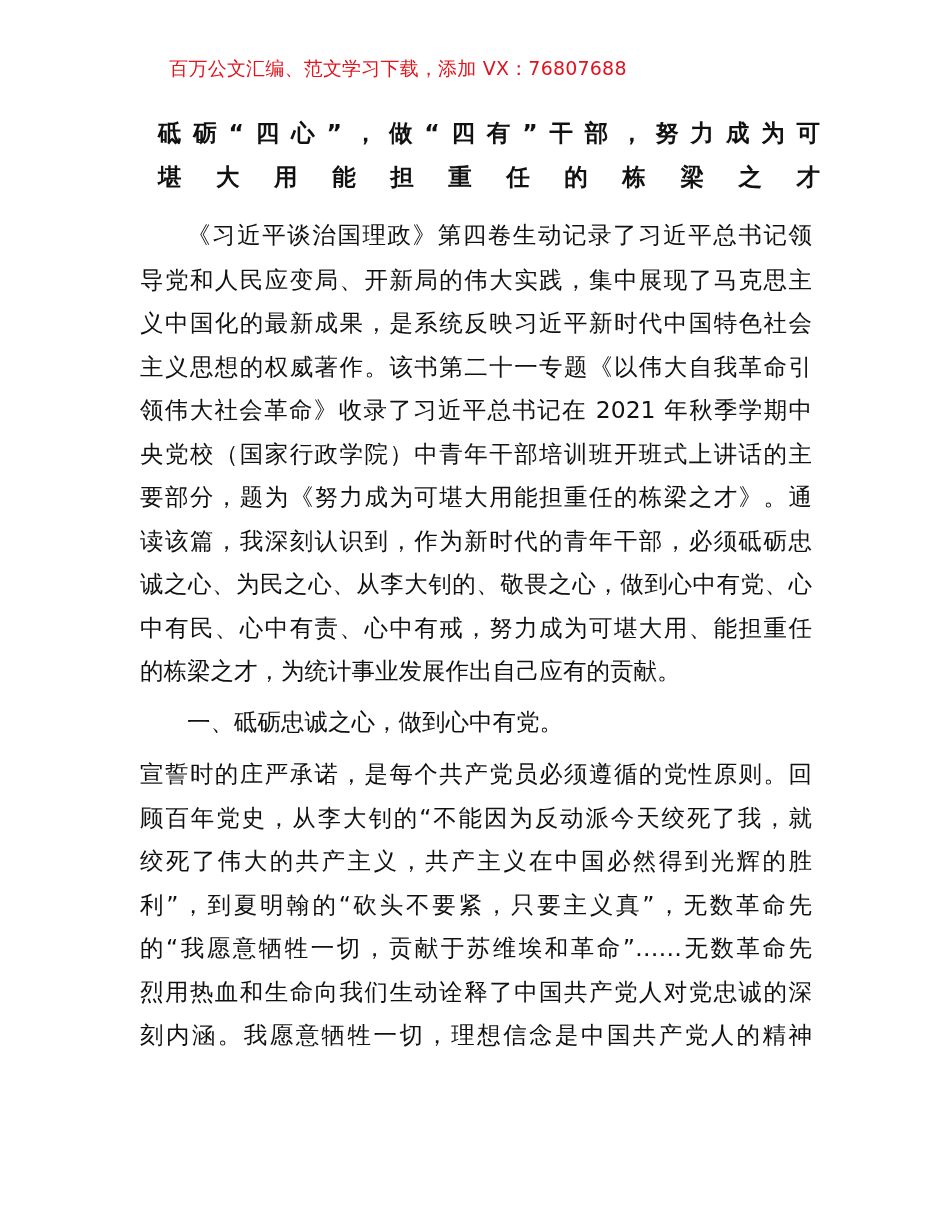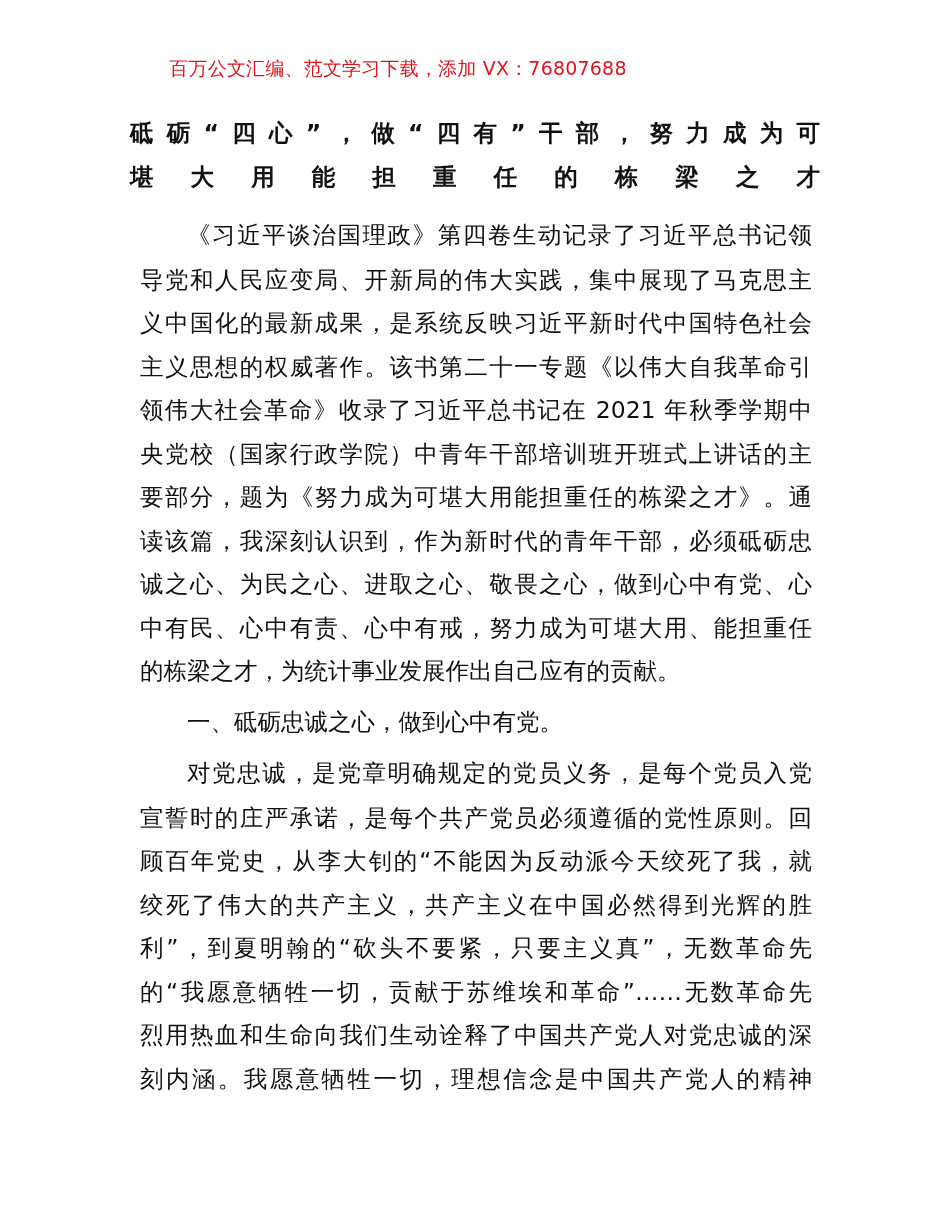--- a/index.html
+++ b/index.html
@@ -2,21 +2,21 @@
 <html><head>
 <meta charset="utf-8">
 <style>
   html, body { margin: 0; padding: 0; background: #ffffff; }
   body { width: 950px; height: 1230px; position: relative; overflow: hidden;
          font-family: "DejaVu Sans", "Liberation Sans", sans-serif; color: #111; }
   .header { position: absolute; top: 56px; left: 0; width: 796px; text-align: center;
             font-size: 19px; color: #e0141e; letter-spacing: 0.2px; }
   .title { position: absolute; top: 112px; left: 130px; width: 690px; text-align: center;
            font-size: 31px; line-height: 48px; font-weight: bold; color: #111; }
-  .title .line { display: block; white-space: nowrap; }
+  .title .line { display: block; white-space: nowrap; margin-left: 28px; }
   .body { position: absolute; top: 215px; left: 140px; width: 672px; }
   .line { display: block; white-space: nowrap; font-size: 23.5px; line-height: 43.5px;
           text-align: justify; text-align-last: justify; }
   .line.last { text-align-last: left; }
   .indent { padding-left: 47px; font-family: Liberation Mono, monospace; }
   .gap { height: 8px; }
 </style>
 </head>
 <body>
 
@@ -30,31 +30,30 @@
 <div class="body">
   <div>
     <span class="line indent">《习近平谈治国理政》第四卷生动记录了习近平总书记领</span>
     <span class="line">导党和人民应变局、开新局的伟大实践，集中展现了马克思主</span>
     <span class="line">义中国化的最新成果，是系统反映习近平新时代中国特色社会</span>
     <span class="line">主义思想的权威著作。该书第二十一专题《以伟大自我革命引</span>
     <span class="line">领伟大社会革命》收录了习近平总书记在 2021 年秋季学期中</span>
     <span class="line">央党校（国家行政学院）中青年干部培训班开班式上讲话的主</span>
     <span class="line">要部分，题为《努力成为可堪大用能担重任的栋梁之才》。通</span>
     <span class="line">读该篇，我深刻认识到，作为新时代的青年干部，必须砥砺忠</span>
-    <span class="line">诚之心、为民之心、进取之心、敬畏之心，做到心中有党、心</span>
+    <span class="line">诚之心、为民之心、从李大钊的、敬畏之心，做到心中有党、心</span>
     <span class="line">中有民、心中有责、心中有戒，努力成为可堪大用、能担重任</span>
     <span class="line last">的栋梁之才，为统计事业发展作出自己应有的贡献。</span>
   </div>
   <div class="gap"></div>
   <div>
     <span class="line indent last">一、砥砺忠诚之心，做到心中有党。</span>
   </div>
   <div class="gap"></div>
   <div>
-    <span class="line indent">对党忠诚，是党章明确规定的党员义务，是每个党员入党</span>
     <span class="line">宣誓时的庄严承诺，是每个共产党员必须遵循的党性原则。回</span>
     <span class="line">顾百年党史，从李大钊的“不能因为反动派今天绞死了我，就</span>
     <span class="line">绞死了伟大的共产主义，共产主义在中国必然得到光辉的胜</span>
     <span class="line">利”，到夏明翰的“砍头不要紧，只要主义真”，无数革命先</span>
     <span class="line">的“我愿意牺牲一切，贡献于苏维埃和革命”……无数革命先</span>
     <span class="line">烈用热血和生命向我们生动诠释了中国共产党人对党忠诚的深</span>
     <span class="line">刻内涵。我愿意牺牲一切，理想信念是中国共产党人的精神</span>
   </div>
 </div>
 

